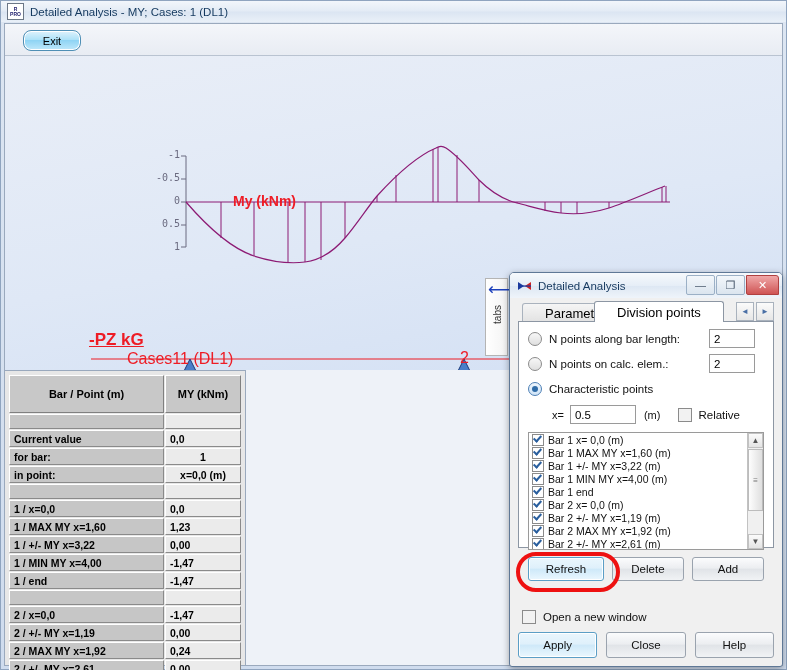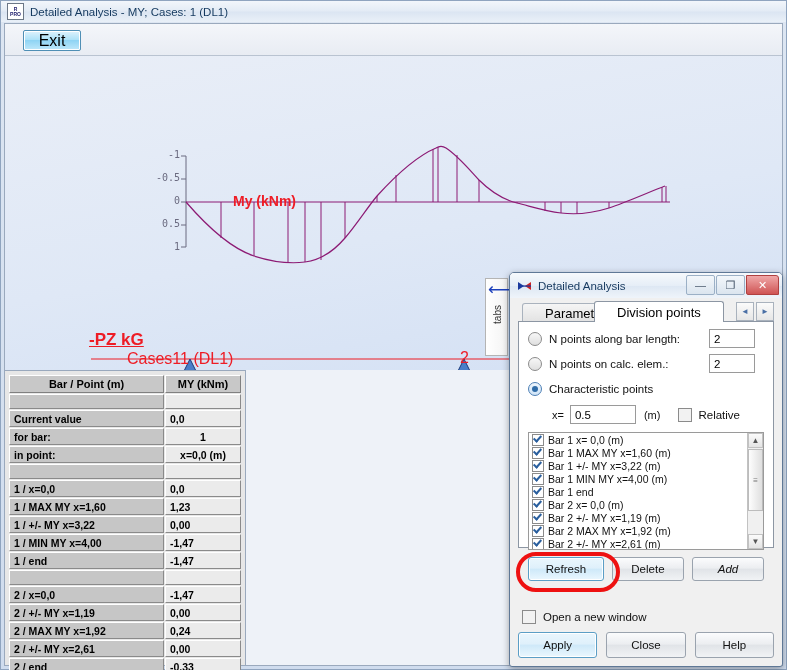--- a/index.html
+++ b/index.html
@@ -25,22 +25,22 @@
   .titletext{font-size:11.5px;color:#13385e;white-space:nowrap;}
 
   .clientarea{position:absolute;left:3px;top:22px;right:3px;bottom:3px;
               background:#eef2f8;border:1px solid #9aa9bd;box-sizing:border-box;}
 
   .toolbar{position:absolute;left:0;top:0;width:100%;height:32px;
            background:linear-gradient(180deg,#f4f6fa 0%,#e8ecf3 100%);
            border-bottom:1px solid #b9c3d1;box-sizing:border-box;}
   .exitbtn{position:absolute;left:18px;top:6px;width:56px;height:19px;
            background:linear-gradient(180deg,#dff2fc 0%,#aee2f8 45%,#8fd4f4 50%,#bfe8fb 100%);
-           border:1px solid #4f8fb5;border-radius:2px;
-           font-size:16px;color:#000;display:flex;align-items:center;justify-content:center;
+           border:1px solid #4f8fb5;border-radius:8px;
+           font-size:11px;color:#000;display:flex;align-items:center;justify-content:center;
            box-shadow:inset 0 0 0 1px #ffffff;cursor:pointer;}
 
   
   .viewport{position:absolute;left:0;top:32px;width:100%;height:314px;
             background:linear-gradient(170deg,#e9eef7 0%,#dfe8f6 55%,#d3e0f4 100%);
             overflow:hidden;}
   .gfx{position:absolute;left:0;top:0;width:781px;height:314px;}
 
   .lbl-my{position:absolute;left:228px;top:137px;color:#ee1c25;font-size:14px;
           font-weight:bold;white-space:nowrap;}
@@ -53,21 +53,21 @@
   .axlbl{position:absolute;color:#6b6b80;font-size:10px;
          font-family:"DejaVu Sans Mono",monospace;text-align:right;white-space:nowrap;}
 
   
   .tablewrap{position:absolute;left:0;top:346px;width:241px;bottom:0;
              background:#e7e7e7;border-top:1px solid #9aa9bd;
              border-right:1px solid #9aa9bd;box-sizing:border-box;padding:3px;}
   table.res{border-collapse:separate;border-spacing:1px;width:100%;
             font-size:10.5px;font-weight:bold;color:#000;}
   table.res th{background:#c8c8c8;border:1px solid #ffffff;border-right-color:#808080;
-               border-bottom-color:#808080;padding:2px 4px;text-align:center;font-size:11px;}
+               border-bottom-color:#808080;padding:12px 4px;text-align:center;font-size:11px;}
   table.res td{height:15px;padding:0 4px;border:1px solid #ffffff;
                border-right-color:#8a8a8a;border-bottom-color:#8a8a8a;}
   td.lab{background:#c6c6c6;text-align:left;width:145px;}
   td.val{background:#ebebeb;text-align:left;}
   td.val.ctr{text-align:center;}
   tr.blank td{height:13px;}
   tr.blank td.lab{background:#c6c6c6;}
   tr.blank td.val{background:#ebebeb;}
 
   
@@ -446,21 +446,21 @@
           <div class="sbar">
             <div class="sarr up">▲</div>
             <div class="thumb">≡</div>
             <div class="sarr dn">▼</div>
           </div>
         </div>
 
         <div class="btnrow">
           <div class="btn hl" style="width:77px;">Refresh</div>
           <div class="btn" style="width:73px;">Delete</div>
-          <div class="btn" style="width:73px;font-style:italic;">Add</div>
+          <div class="btn" style="width:73px;">Add</div>
         </div>
 
       </div>
 
       <div class="dlgbottom">
         <div class="newwin">
           <div class="chk"></div>
           <span>Open a new window</span>
         </div>
         <div class="mainbtns">

